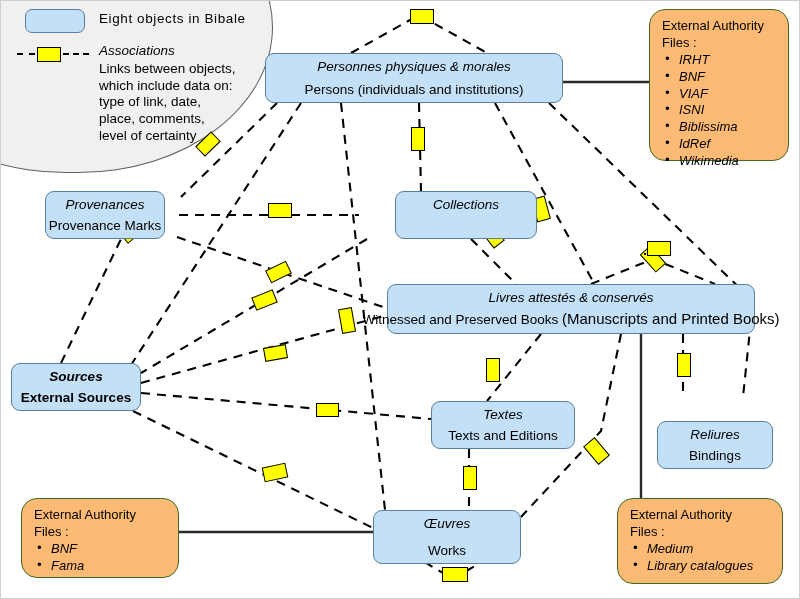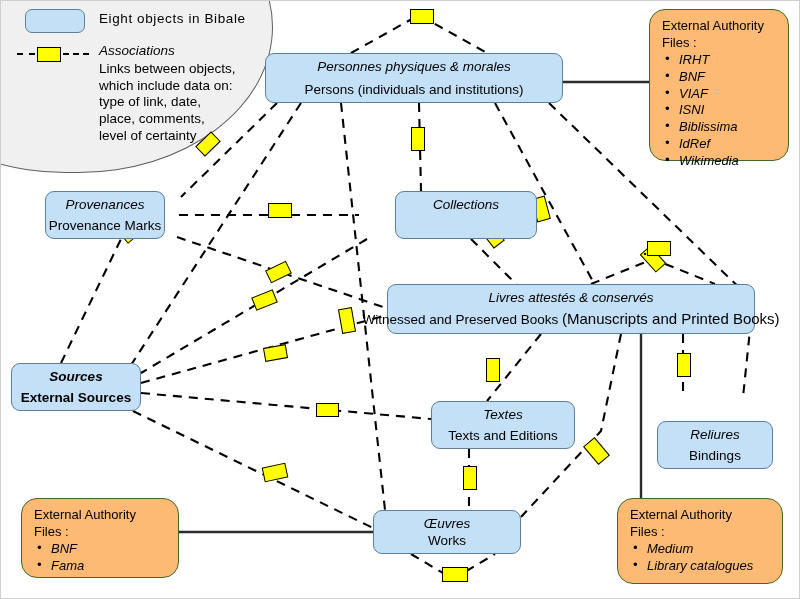--- a/index.html
+++ b/index.html
@@ -190,21 +190,21 @@
   <div class="obj" style="left:430px;top:400px;width:144px;height:48px;">
     <div class="fr">Textes</div>
     <div class="en"><span>Texts and Editions</span></div>
   </div>
 
   <div class="obj" style="left:656px;top:396px;width:116px;height:48px;margin-top:24px;">
     <div class="fr">Reliures</div>
     <div class="en"><span>Bindings</span></div>
   </div>
 
-  <div class="obj" style="left:372px;top:509px;width:148px;height:44px;">
+  <div class="obj" style="left:372px;top:509px;width:148px;height:54px;">
     <div class="fr">Œuvres</div>
     <div class="en"><span>Works</span></div>
   </div>
 
   <div class="green" style="left:648px;top:8px;width:140px;height:152px;">
     <div class="hdr">External Authority
 Files :</div>
     <ul>
       <li>IRHT</li>
       <li>BNF</li>

